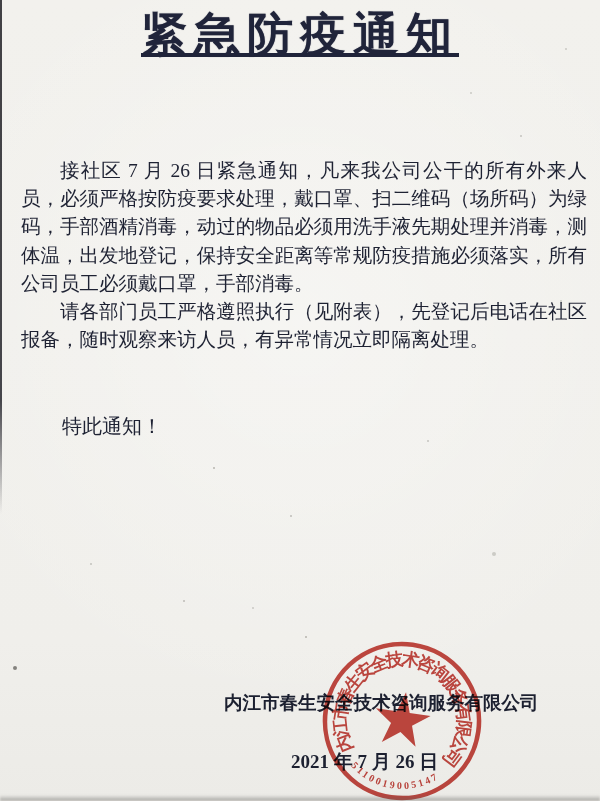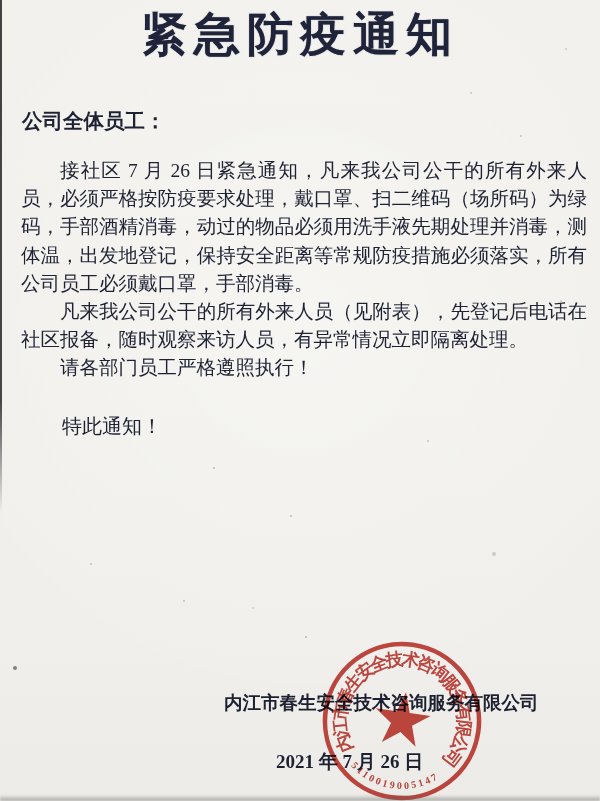--- a/index.html
+++ b/index.html
@@ -18,20 +18,21 @@
   .doc-title{
     position:absolute;top:4px;left:0;width:100%;
     text-align:center;
     font-family:"Liberation Sans", sans-serif;
     font-weight:800;
     font-size:46px;
     letter-spacing:7px;
     color:#20243a;
     margin:0;
     text-shadow:0 0 1px rgba(32,36,58,.55);
+    text-decoration:underline;
   }
   .salutation{
     position:absolute;left:22px;top:107px;
     font-size:20.5px;font-weight:700;
   }
   .body-text{
     position:absolute;left:21px;top:157px;width:566px;
     font-size:19.5px;line-height:28.2px;
     font-weight:400;
     text-align:justify;
@@ -41,21 +42,21 @@
     position:absolute;left:62px;top:413px;
     font-size:20px;font-weight:400;
   }
   .company-line{
     position:absolute;left:224px;top:690px;
     font-size:18.5px;font-weight:700;
     white-space:nowrap;
     color:#1c2030;
   }
   .date-line{
-    position:absolute;left:276px;top:749px;
+    position:absolute;left:291px;top:749px;
     font-size:19px;font-weight:700;
     white-space:nowrap;
     color:#1c2030;
   }
   .seal{
     position:absolute;left:317px;top:636px;
     mix-blend-mode:multiply;
     opacity:.92;
     filter:blur(.2px);
   }
@@ -91,26 +92,24 @@
       305px 636px 0 0 rgba(110,108,100,.45);
   }
 </style>
 </head>
 <body>
 
 <div class="page">
 
   <h1 class="doc-title">紧急防疫通知</h1>
 
-  <div class="salutation">公司全体员工：</div>
 
   <div class="body-text">
     <p>接社区 7 月 26 日紧急通知，凡来我公司公干的所有外来人员，必须严格按防疫要求处理，戴口罩、扫二维码（场所码）为绿码，手部酒精消毒，动过的物品必须用洗手液先期处理并消毒，测体温，出发地登记，保持安全距离等常规防疫措施必须落实，所有公司员工必须戴口罩，手部消毒。</p>
-    <p>凡来我公司公干的所有外来人员（见附表），先登记后电话在社区报备，随时观察来访人员，有异常情况立即隔离处理。</p>
-    <p>请各部门员工严格遵照执行！</p>
+    <p>请各部门员工严格遵照执行（见附表），先登记后电话在社区报备，随时观察来访人员，有异常情况立即隔离处理。</p>
   </div>
 
   <div class="closing">特此通知！</div>
 
   <div class="company-line">内江市春生安全技术咨询服务有限公司</div>
 
   <div class="date-line">2021 年 7 月 26 日</div>
 
   <svg class="seal" width="170" height="170" viewBox="0 0 170 170" aria-hidden="true">
     <defs>

